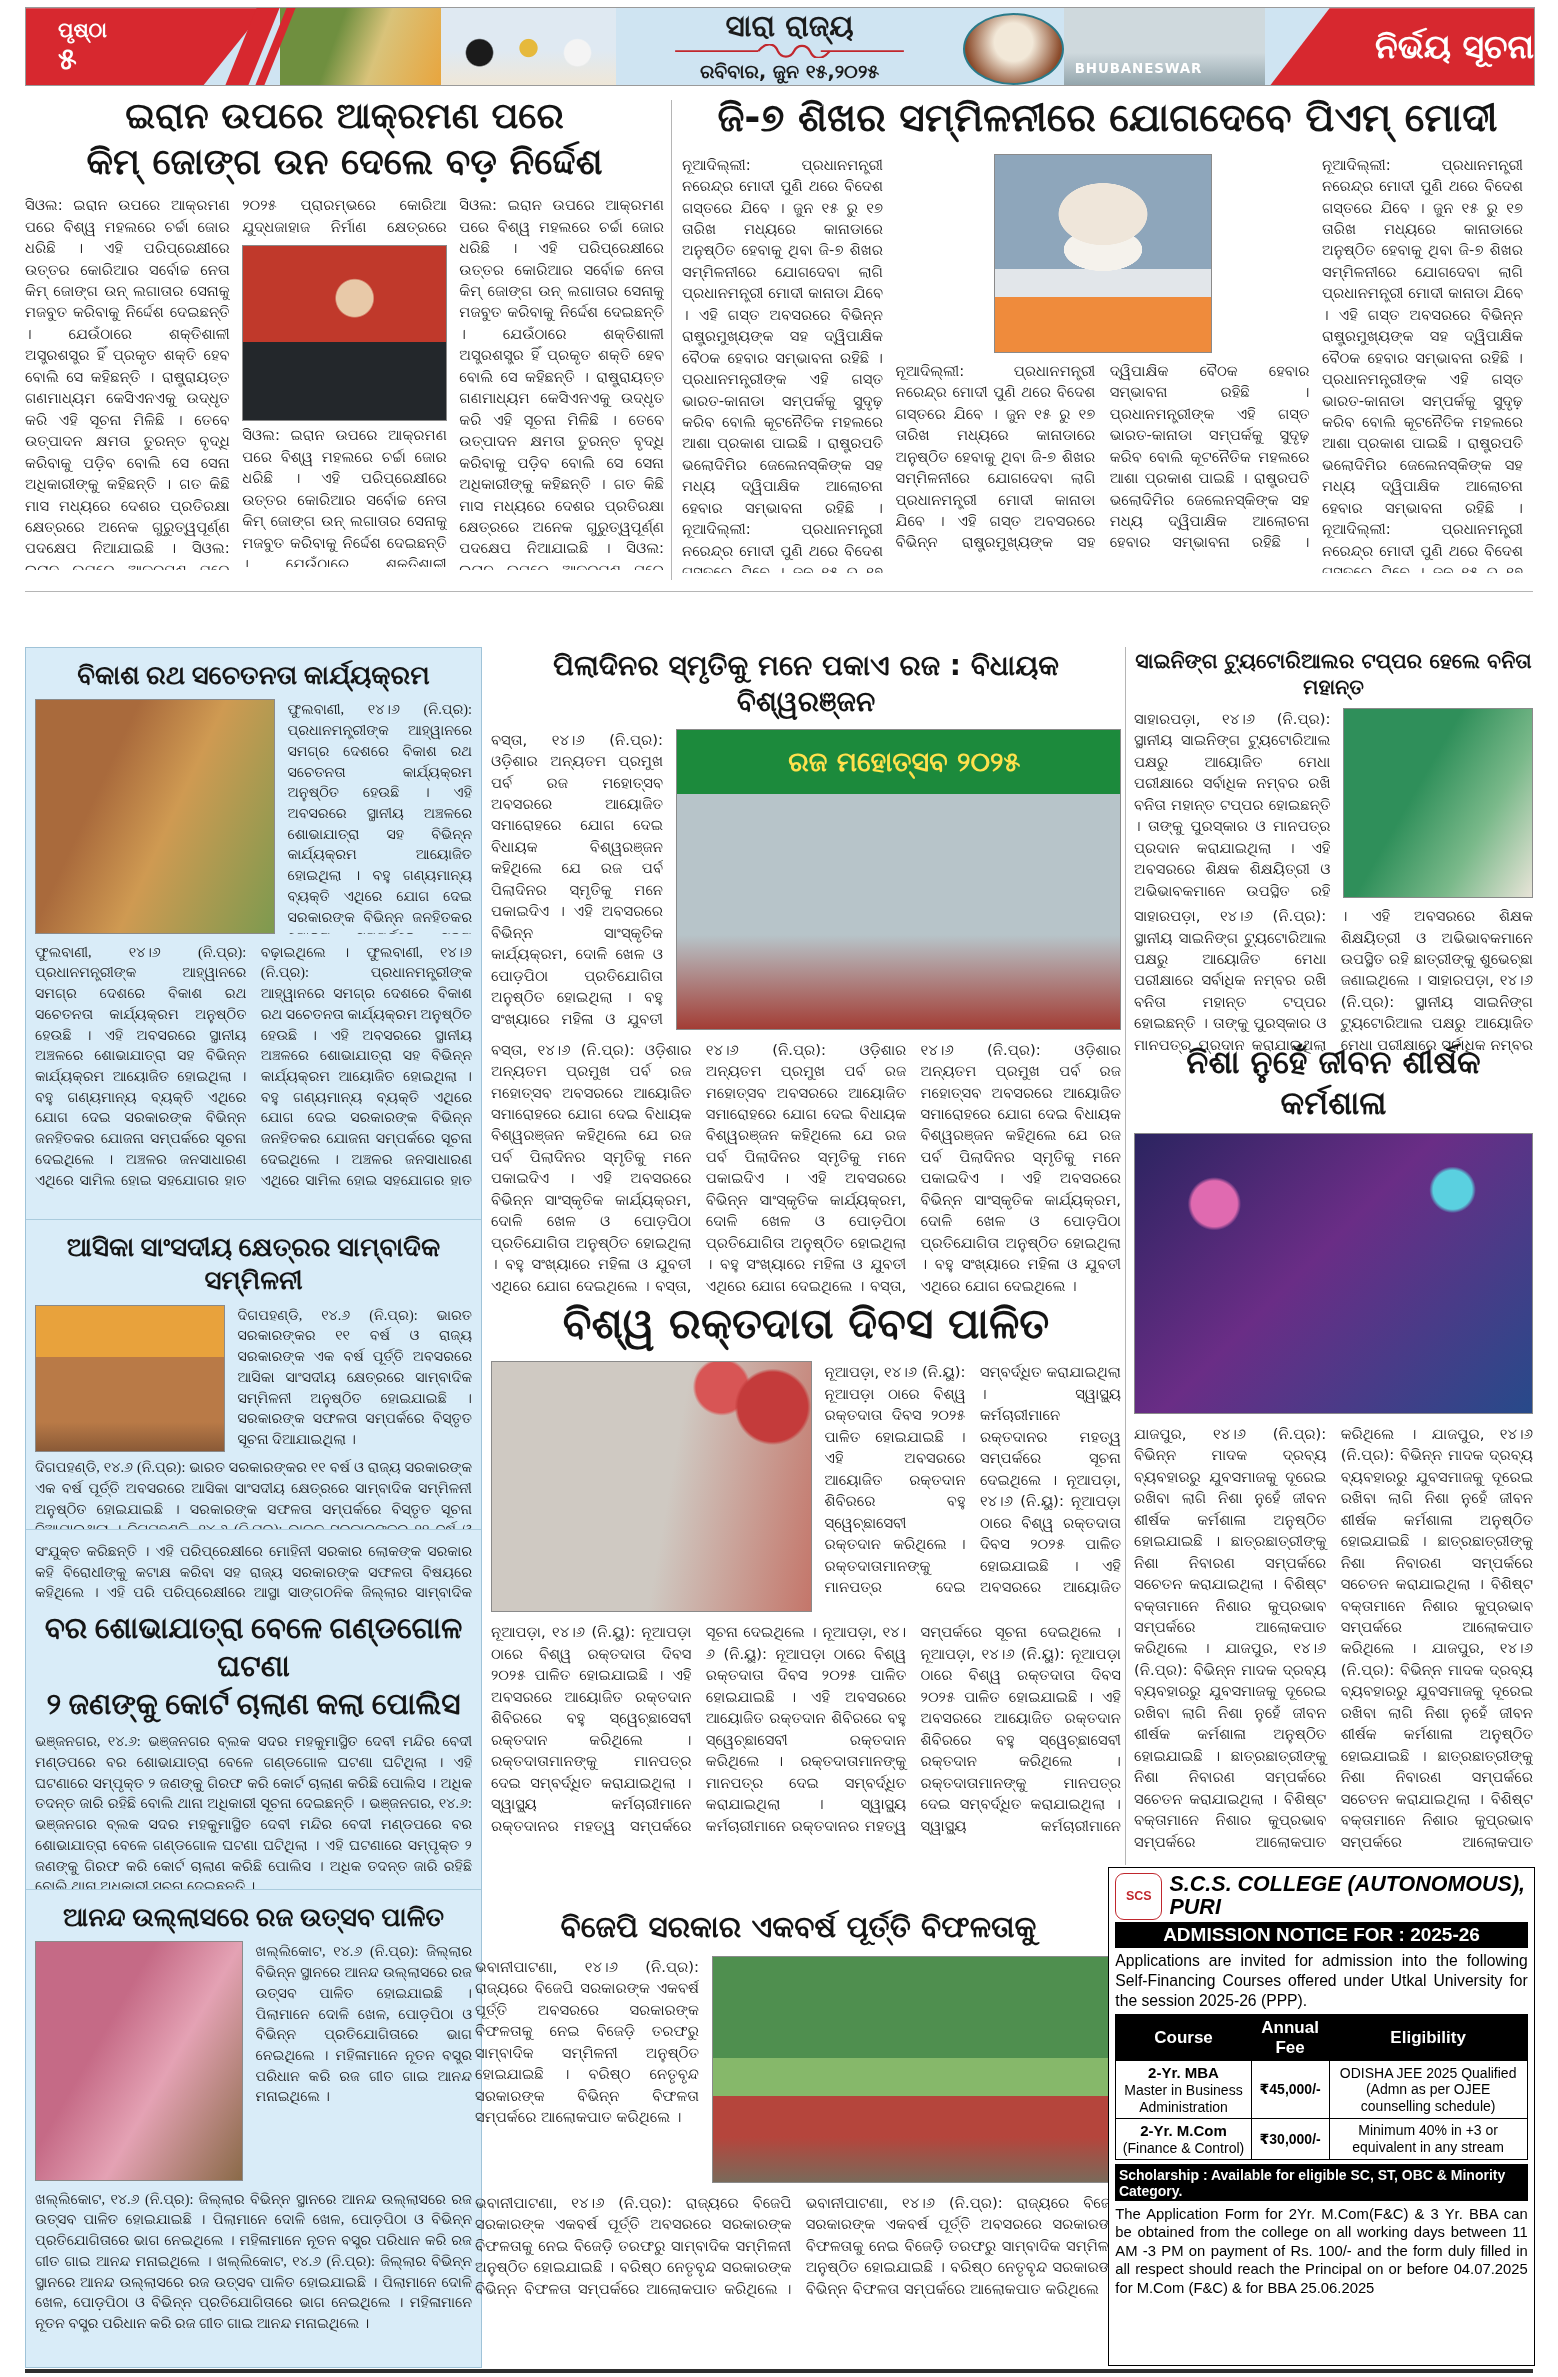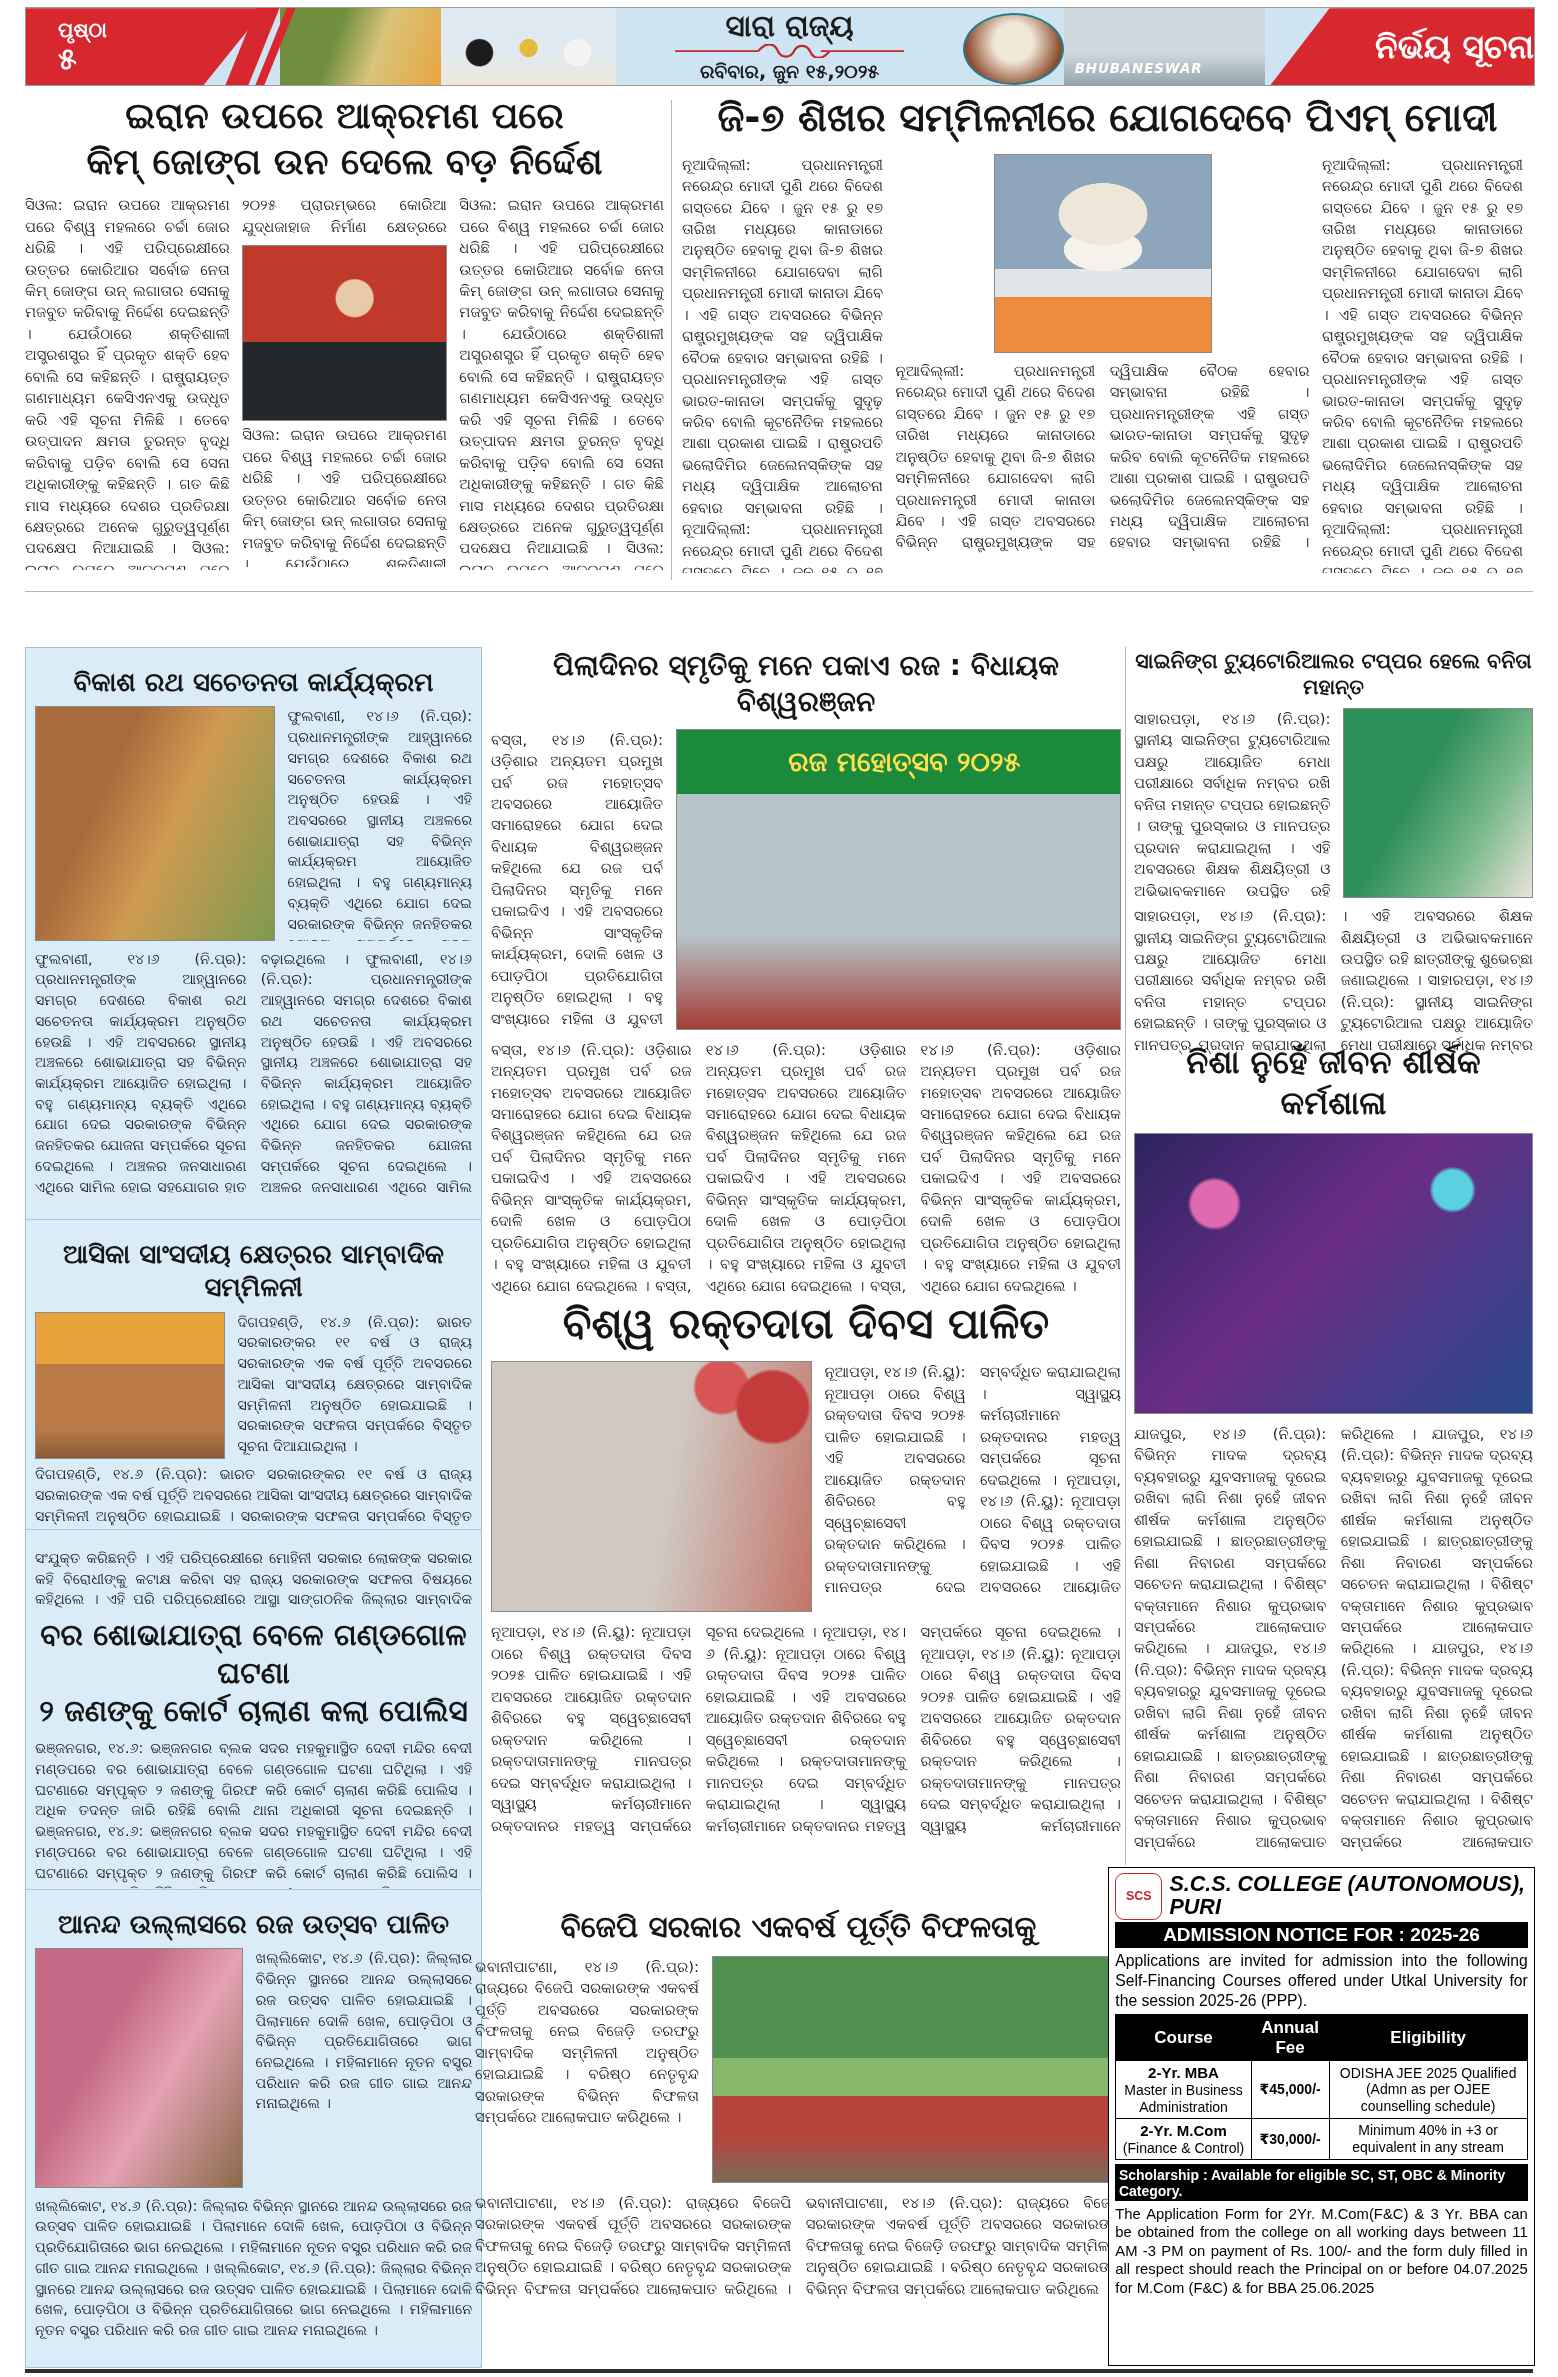--- a/index.html
+++ b/index.html
@@ -22,21 +22,21 @@
      radial-gradient(circle at 22% 58%,#1b1b1b 0 9%,rgba(0,0,0,0) 10%),
      radial-gradient(circle at 50% 52%,#e6b93c 0 9%,rgba(0,0,0,0) 10%),
      radial-gradient(circle at 78% 58%,#f4f4f4 0 9%,rgba(0,0,0,0) 10%),
      linear-gradient(180deg,#dfe9f2 0 55%,#efe7d8 100%);}
   .mh-center{flex:1;display:flex;flex-direction:column;align-items:center;justify-content:center;background:#cfe4f2;}
   .mh-title{font-size:29.6px;font-weight:bold;color:#1b1b1b;line-height:1.05;}
   .mh-flourish{display:flex;align-items:center;margin:1.8px 0;}
   .mh-date{font-size:19px;font-weight:bold;color:#1b1b1b;}
   .ph-food{width:97px;height:68px;margin-top:4.5px;border-radius:50%;border:2.7px solid #2a7a8a;
            background:radial-gradient(circle at 50% 40%,#f2e8d8 0 30%,#8a4a2a 75%);}
-  .ph-city{width:201px;background:linear-gradient(180deg,#cfd9dd 0 58%,#94a6ad 100%);position:relative;font-style:italic;}
+  .ph-city{width:201px;background:linear-gradient(180deg,#cfd9dd 0 58%,#94a6ad 100%);position:relative;}
   .ph-city span{position:absolute;bottom:9px;left:10.7px;color:#fff;font-weight:bold;font-size:13.4px;letter-spacing:0.9px;}
   .mh-red-right{flex:none;width:269px;background:#d7282f;color:#fff;
                 clip-path:polygon(24% 0,100% 0,100% 100%,2% 100%);
                 display:flex;align-items:center;justify-content:flex-end;}
   .mh-right-title{font-size:33px;font-weight:bold;padding-left:36px;}
 
   
   .art{position:absolute;box-sizing:border-box;}
   .hl{font-weight:bold;color:#151515;text-align:center;margin:0;line-height:1.28;}
   .h40{font-size:36px;}  .h44{font-size:39px;}  .h46{font-size:42px;}
@@ -68,21 +68,21 @@
             linear-gradient(100deg,#cfc9c2 0 55%,#c4766a 100%);}
   .ph-press{background:linear-gradient(180deg,#4f8f4f 0 45%,#86b86a 45% 62%,#b5453c 62% 80%,#7a6a5a 100%);}
   .ph-stage{display:flex;flex-direction:column;}
   .ph-stage .banner{flex:none;height:64px;background:#1c8a3c;color:#ffe14d;font-weight:bold;font-size:27px;
                     display:flex;align-items:center;justify-content:center;padding-left:12px;}
   .ph-stage .stagebody{flex:1;background:linear-gradient(180deg,#b7c4c9 0 60%,#a33d35 100%);}
 
   
   .rail{position:absolute;left:25px;top:647px;width:457px;height:1721px;background:#d9ecf8;
         border:0.9px solid #9fc3d8;box-sizing:border-box;}
-  .rail-sec{padding:18px 9px;box-sizing:border-box;overflow:hidden;border-top:0.9px solid #aacbdd;}
+  .rail-sec{padding:11px 9px;box-sizing:border-box;overflow:hidden;border-top:0.9px solid #aacbdd;font-family:Liberation Serif, serif;}
   .rail-sec:first-child{border-top:none;}
   .rail .body{font-size:14.3px;}
 
   
   .ad{position:absolute;left:1108px;top:1867px;width:427px;height:499px;border:1.8px solid #000;
       background:#fff;box-sizing:border-box;padding:4.5px 6.3px;font-family:"Liberation Sans","DejaVu Sans",sans-serif;
       color:#000;overflow:hidden;}
   .ad-head{display:flex;align-items:center;gap:7.2px;}
   .ad-logo{width:45px;height:45px;border:1.8px solid #c0272d;border-radius:9px;color:#c0272d;
            font-weight:bold;font-size:12.5px;display:flex;align-items:center;justify-content:center;flex:none;}

